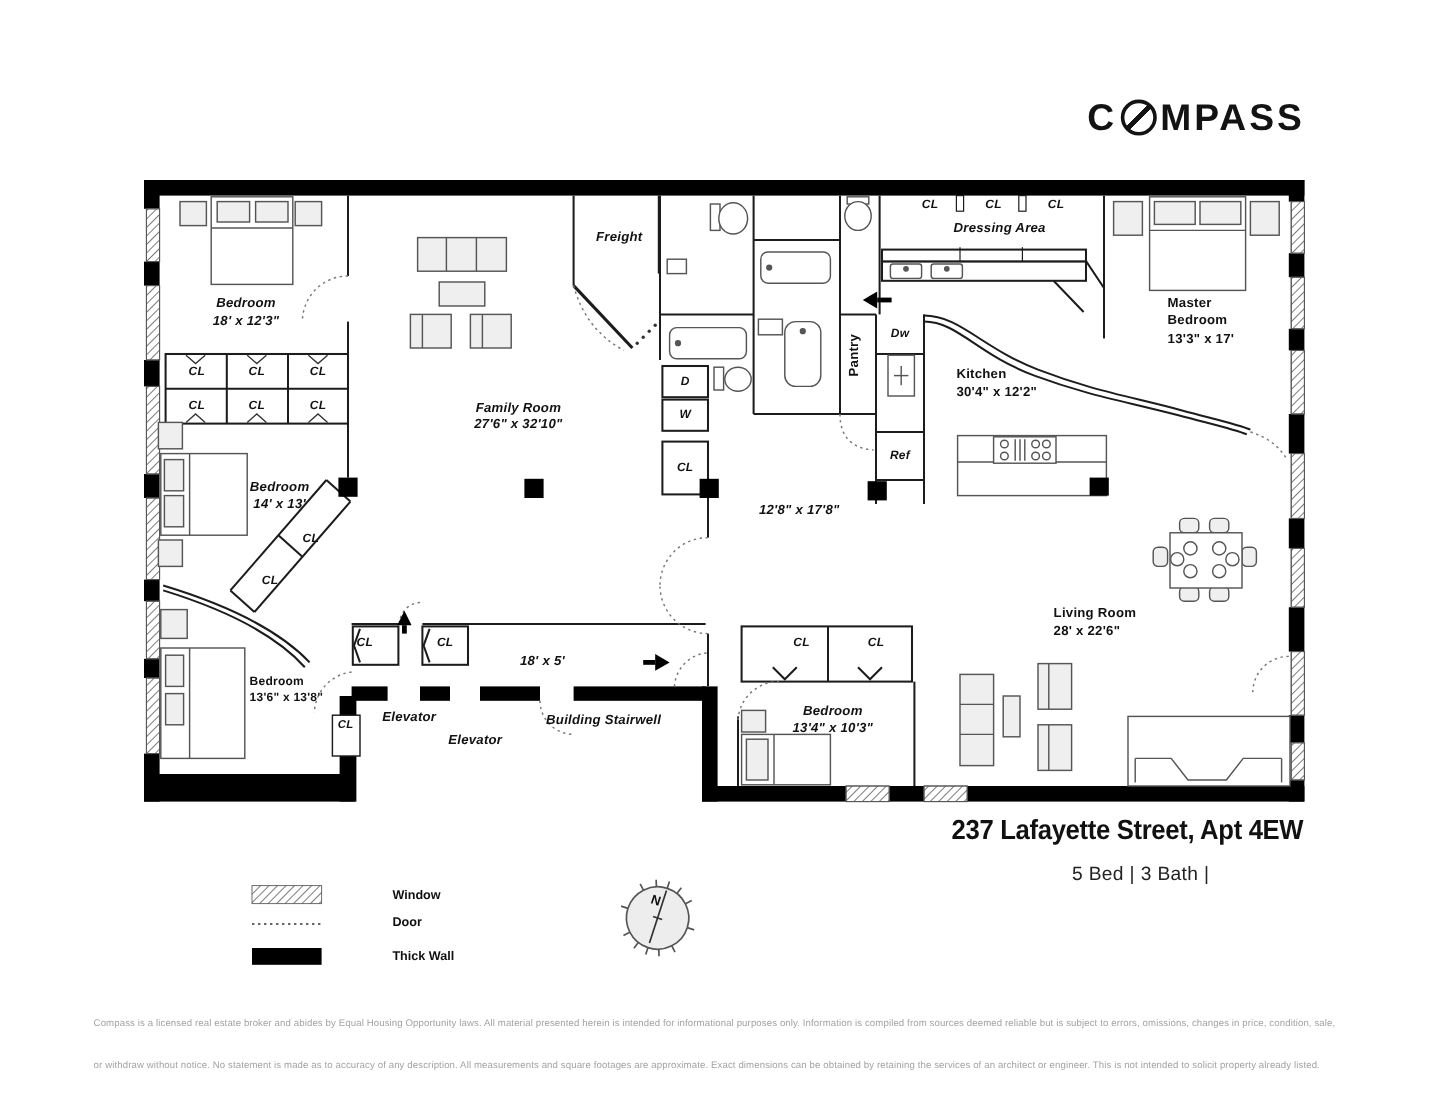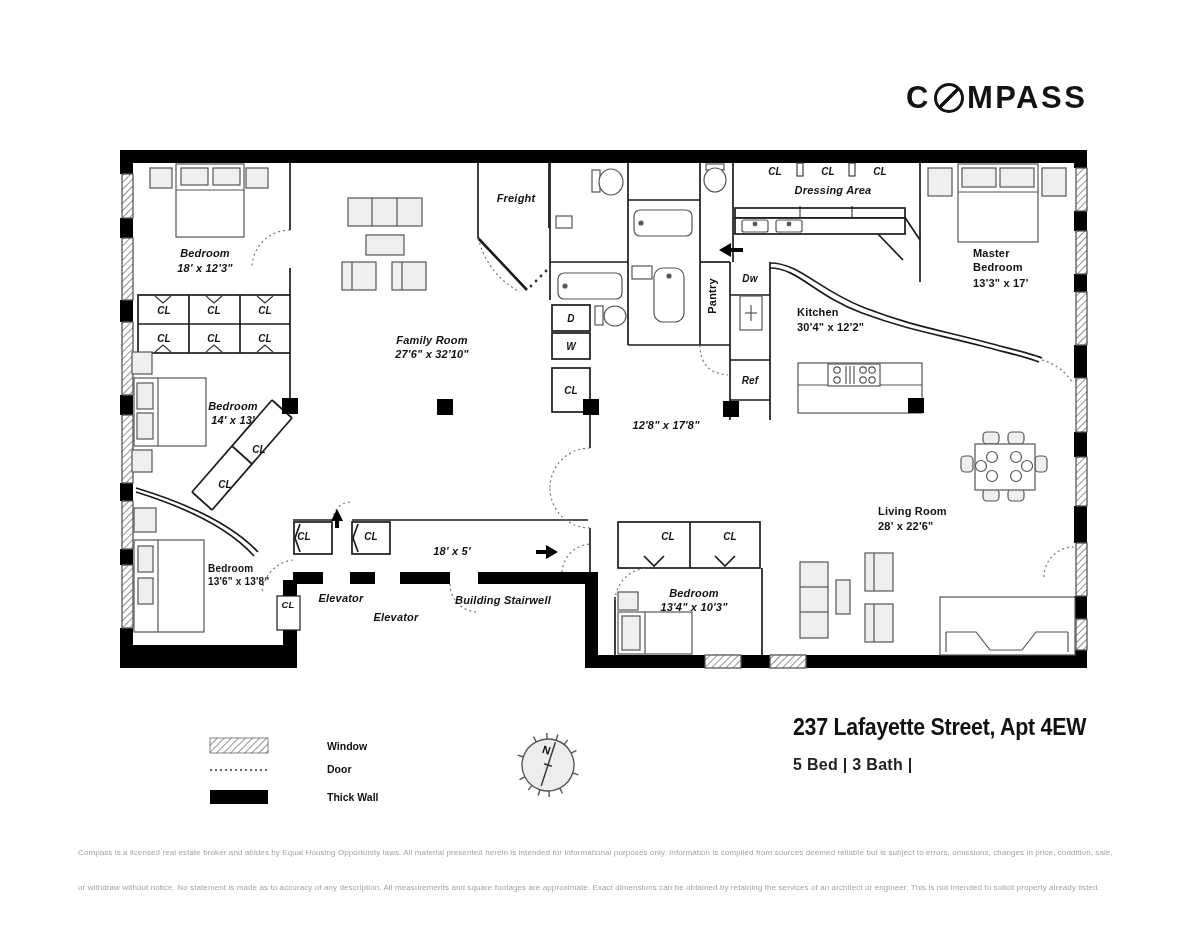--- a/index.html
+++ b/index.html
@@ -15,25 +15,25 @@
   .tiny{font-size:9.5px;}
   .sm{font-size:10px;}
   .blk{display:block;width:70px;white-space:normal;line-height:14px;}
   
   #logo{position:absolute;left:906px;top:80px;display:flex;align-items:center;
         font-weight:700;font-size:31px;letter-spacing:2.5px;color:#131313;z-index:3;}
   #logo .o{display:inline-block;width:24px;height:24px;border:3.6px solid #131313;
         border-radius:50%;margin:0 3px;
         background:linear-gradient(135deg,transparent 44%,#131313 44%,#131313 56%,transparent 56%);}
   
-  #listing{position:absolute;left:793px;top:714px;z-index:3;}
+  #listing{position:absolute;left:793px;top:678px;z-index:3;}
   #listing .addr{font-weight:700;font-size:23px;letter-spacing:-.3px;
         transform:scaleX(.93);transform-origin:left;white-space:nowrap;}
   #listing .city{font-weight:700;font-size:23px;letter-spacing:1.6px;margin-top:9px;}
-  #listing .stats{font-weight:700;font-size:16px;color:#222;margin-top:15px;letter-spacing:.3px;}
+  #listing .stats{font-weight:400;font-size:16px;color:#222;margin-top:15px;letter-spacing:.3px;text-align:center;}
   
   .leg{position:absolute;font:600 10.5px "Liberation Sans",sans-serif;color:#111;z-index:3;margin-left:37px;}
   
   .disc{position:absolute;left:78px;font-size:8px;color:#a3a3a3;white-space:nowrap;
         letter-spacing:.1px;z-index:3;}
 </style>
 </head>
 <body>
 
 <div id="plan">

